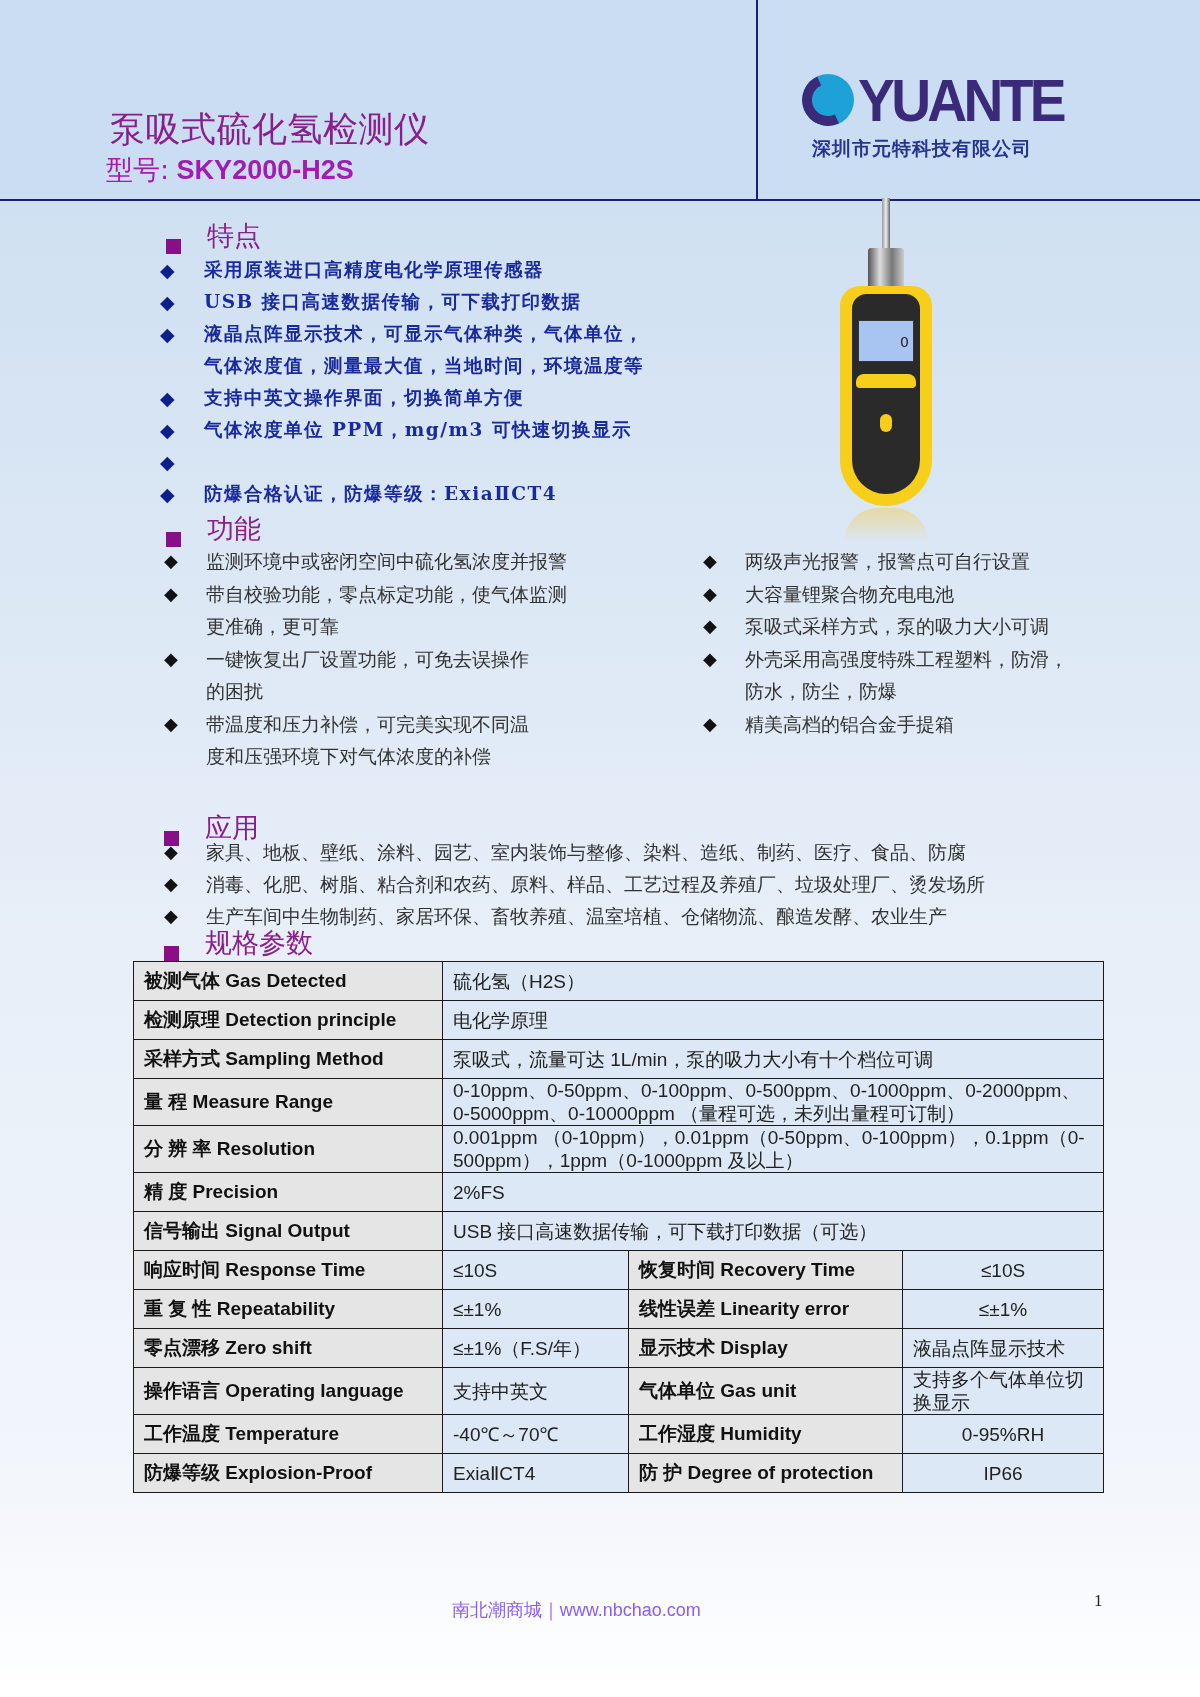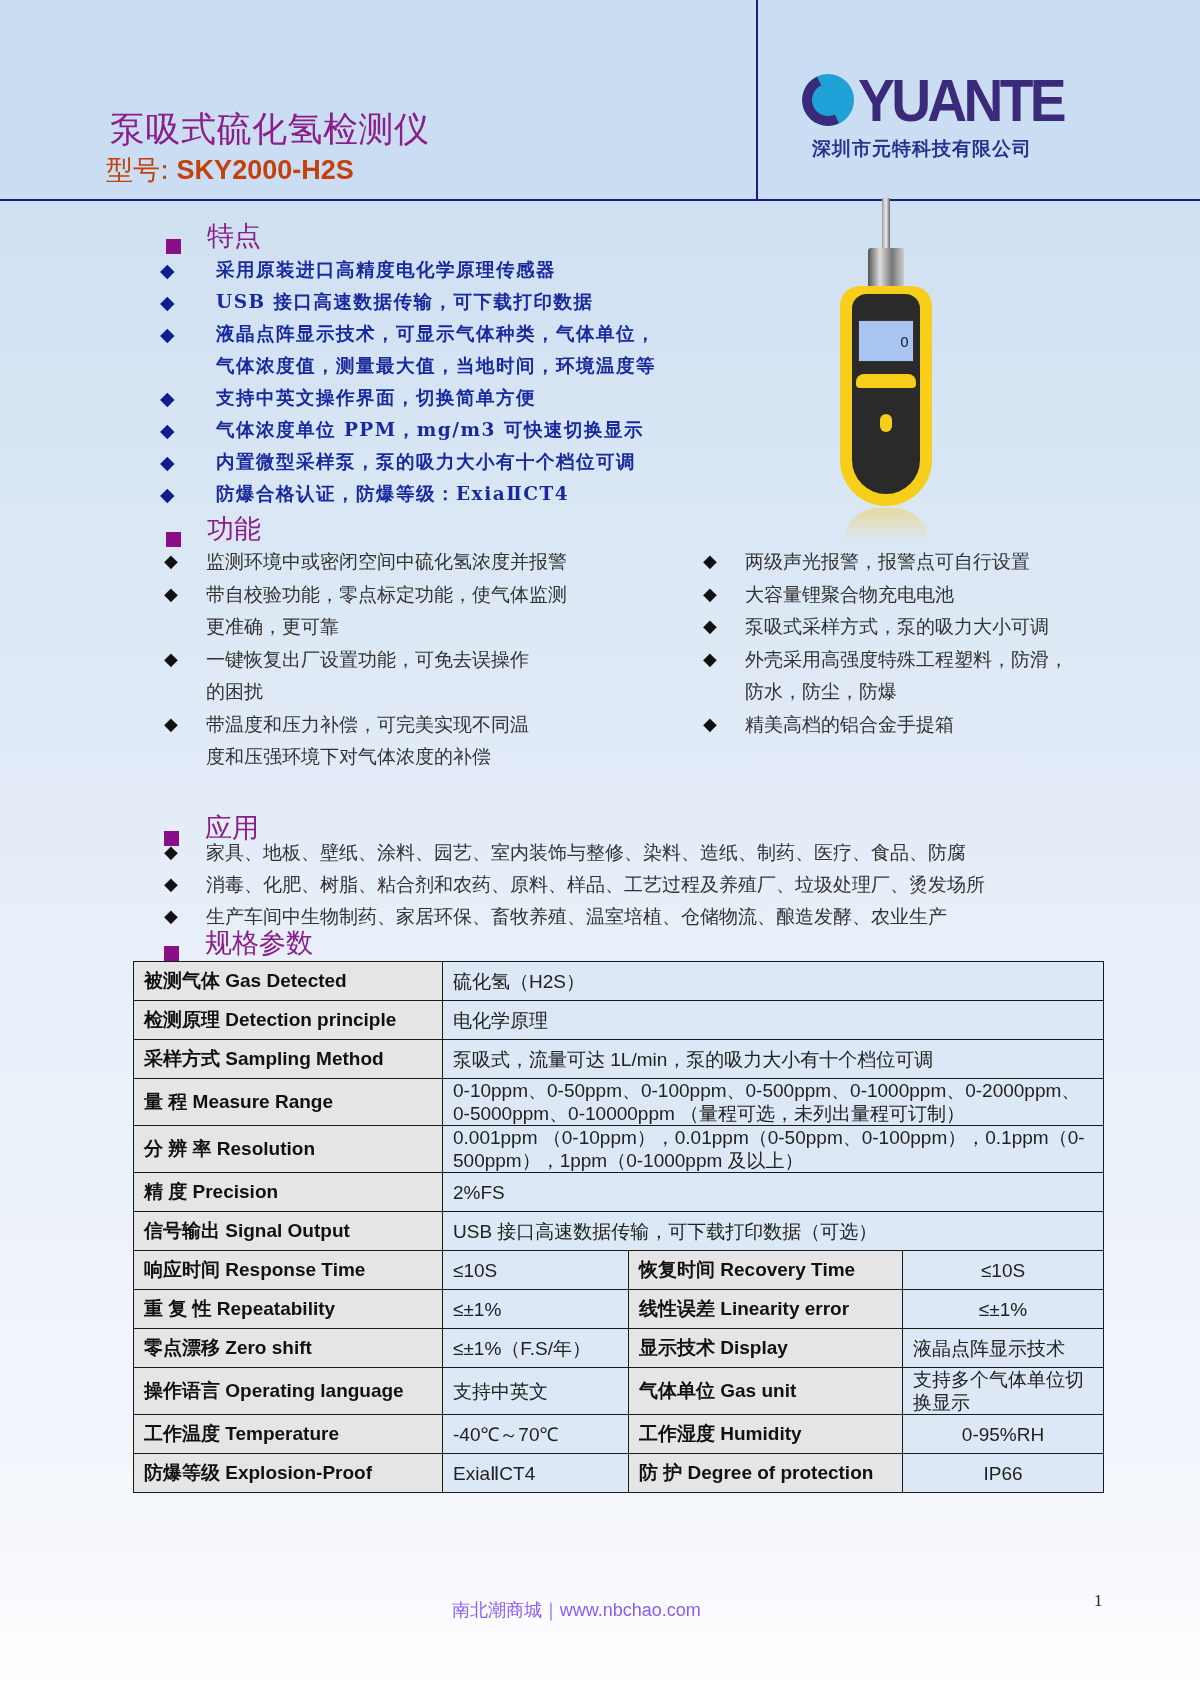--- a/index.html
+++ b/index.html
@@ -5,36 +5,36 @@
   html, body { margin:0; padding:0; }
   body {
     width:1200px; height:1697px; position:relative; overflow:hidden;
     font-family:"DejaVu Sans", "Liberation Sans", sans-serif;
     background: linear-gradient(to bottom, #c8dcf1 0px, #d6e4f3 400px, #e6eef8 900px, #f3f6fb 1500px, #ffffff 1697px);
     color:#222;
   }
   .header { position:absolute; left:0; top:0; width:1200px; height:199px; background:#cbddf2; border-bottom:2px solid #1a1f7a; }
   .vdivider { position:absolute; left:756px; top:0; width:2px; height:199px; background:#1a1f7a; }
   .title-cn { position:absolute; left:110px; top:106px; font-size:35px; color:#8a1e8a; letter-spacing:0.5px; }
-  .model { position:absolute; left:106px; top:152px; font-size:27px; color:#c2410c; font-weight:bold; font-family:"Liberation Sans", sans-serif; }
+  .model { position:absolute; left:106px; top:152px; font-size:27px; color:#a21caf; font-weight:bold; font-family:"Liberation Sans", sans-serif; }
   .model .lbl { font-weight:normal; font-family:"DejaVu Sans", sans-serif; }
   .logo { position:absolute; left:802px; top:72px; width:260px; height:90px; }
   .logo-mark { position:absolute; left:0; top:2px; width:52px; height:52px; border-radius:50%; background:#1ea1d6; overflow:hidden; }
   .logo-mark .c { position:absolute; left:0; top:0; width:52px; height:52px; border-radius:50%; border:10px solid #3b2a7a; border-right-color:transparent; border-top-color:transparent; box-sizing:border-box; transform:rotate(20deg); }
   .logo-text { position:absolute; left:56px; top:-6px; font-family:"Liberation Sans", sans-serif; font-weight:bold; font-size:60px; color:#3b2a7a; letter-spacing:-4px; transform:scaleX(0.92); transform-origin:left; }
   .logo-sub { position:absolute; left:10px; top:64px; font-size:19px; color:#24348f; font-weight:bold; letter-spacing:1px; }
 
   .sec-head { position:absolute; display:flex; align-items:flex-end; }
   .sec-head .sq { width:15px; height:15px; background:#880f88; margin-right:26px; }
   .sec-head .txt { font-size:27px; color:#8a1e8a; }
 
   .feat-list { position:absolute; left:160px; top:254px; width:560px; }
   .feat-item { display:flex; font-size:18.5px; color:#1a2a9c; font-weight:bold; line-height:32px; font-family:"DejaVu Serif", serif; }
   .feat-item .dia { width:44px; flex:none; color:#0d1f8c; font-size:19px; font-family:"DejaVu Sans", sans-serif; }
-  .feat-item .cont { letter-spacing:1.5px;margin-left:12px; }
+  .feat-item .cont { letter-spacing:1.5px; }
   .feat-item.cont-line .dia { visibility:hidden; }
 
   .device { position:absolute; left:838px; top:198px; width:102px; height:345px; }
   .device .probe { position:absolute; left:44px; top:0; width:8px; height:52px; background:linear-gradient(to right,#999,#eee,#666); }
   .device .cap { position:absolute; left:30px; top:50px; width:36px; height:42px; background:linear-gradient(to right,#555,#ddd,#777,#ccc); border-radius:3px; }
   .device .body { position:absolute; left:2px; top:88px; width:92px; height:220px; background:#f7cf1a; border-radius:26px 26px 60px 60px; }
   .device .face { position:absolute; left:14px; top:96px; width:68px; height:200px; background:#2a2a2a; border-radius:20px 20px 46px 46px; }
   .device .screen { position:absolute; left:20px; top:122px; width:56px; height:42px; background:#a8c4f0; border:1px solid #333; font-size:14px; text-align:right; color:#223; padding-right:4px; box-sizing:border-box; line-height:42px; }
   .device .btnrow { position:absolute; left:18px; top:176px; width:60px; height:14px; background:#f7cf1a; border-radius:8px 8px 4px 4px; }
   .device .pwr { position:absolute; left:42px; top:216px; width:12px; height:18px; background:#f7cf1a; border-radius:6px; }
@@ -99,21 +99,20 @@
   <div class="feat-item">
       <span class="dia">◆</span>
       <span class="cont">支持中英文操作界面，切换简单方便</span>
     </div>
   <div class="feat-item">
       <span class="dia">◆</span>
       <span class="cont">气体浓度单位 PPM，mg/m3 可快速切换显示</span>
     </div>
   <div class="feat-item">
       <span class="dia">◆</span>
-      <span class="cont">内置微型采样泵，泵的吸力大小有十个档位可调</span>
     </div>
   <div class="feat-item">
       <span class="dia">◆</span>
       <span class="cont">防爆合格认证，防爆等级：ExiaⅡCT4</span>
     </div>
 </div>
 
 <div class="device">
   <div class="probe"></div>
   <div class="cap"></div>

